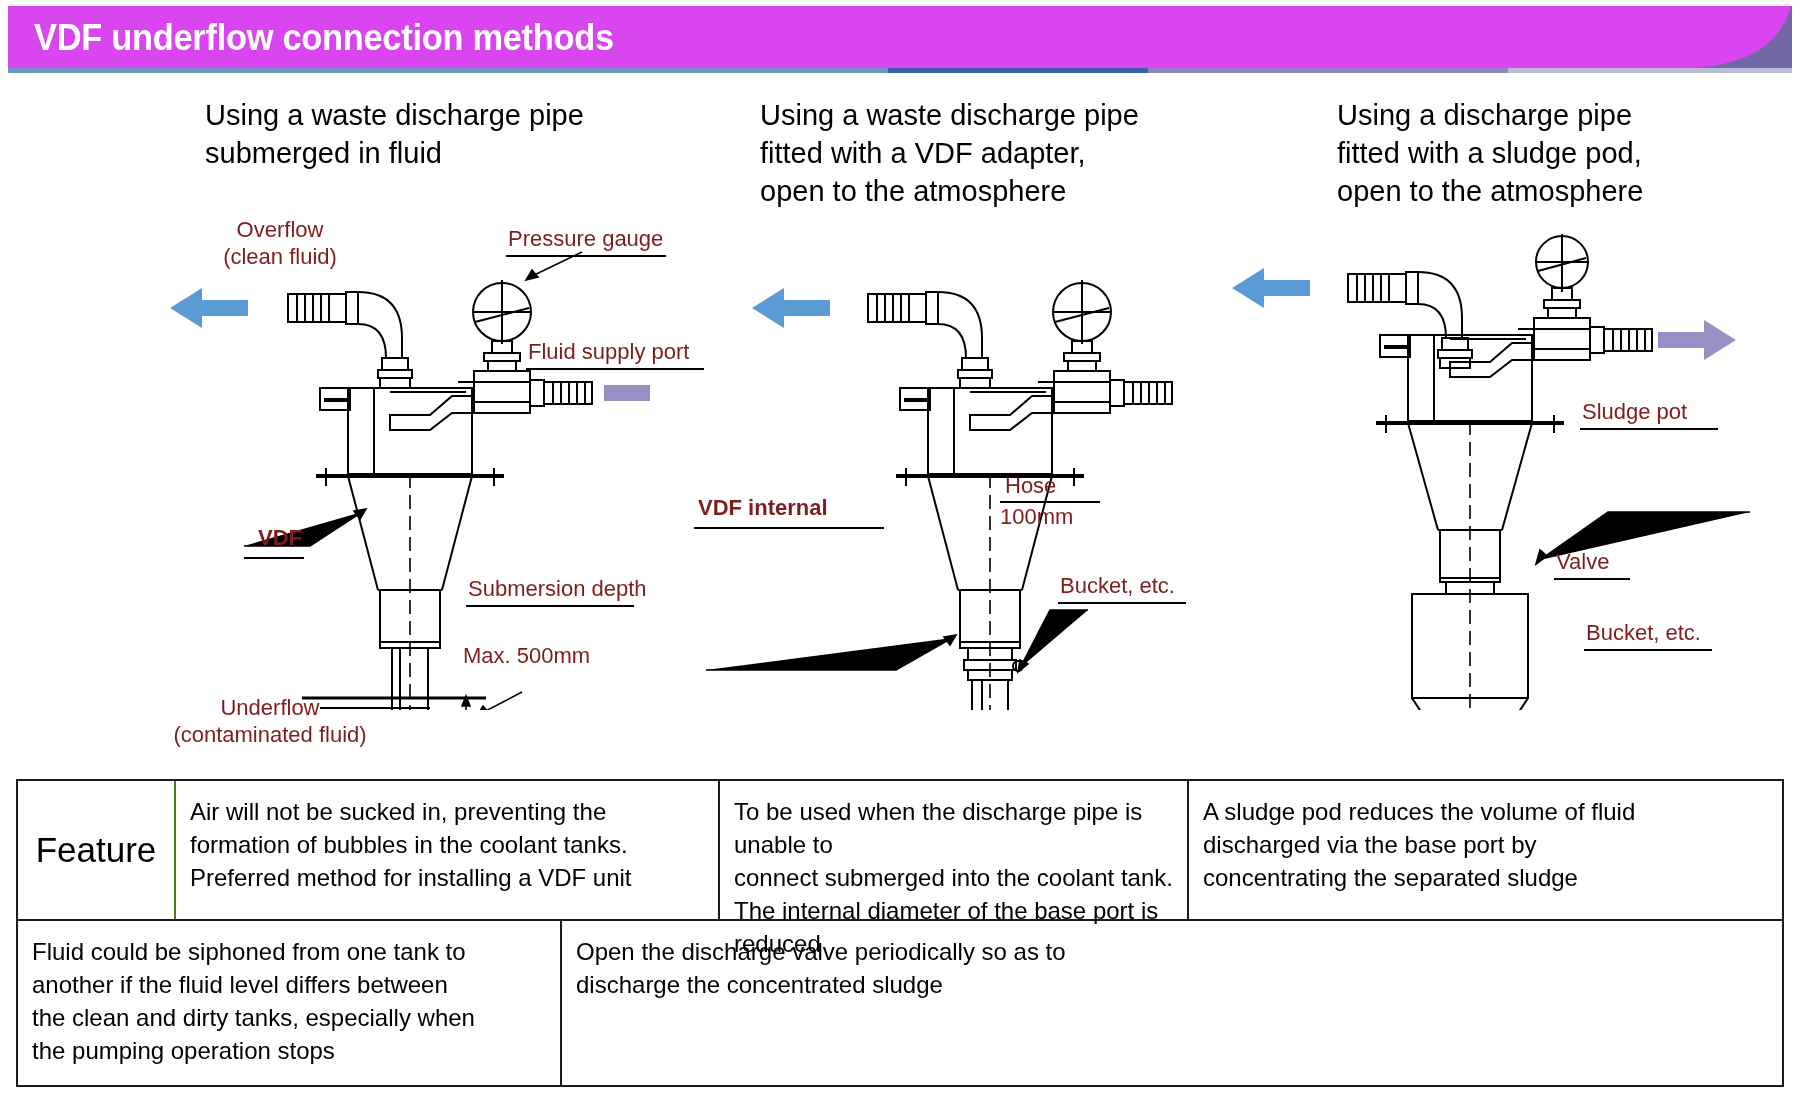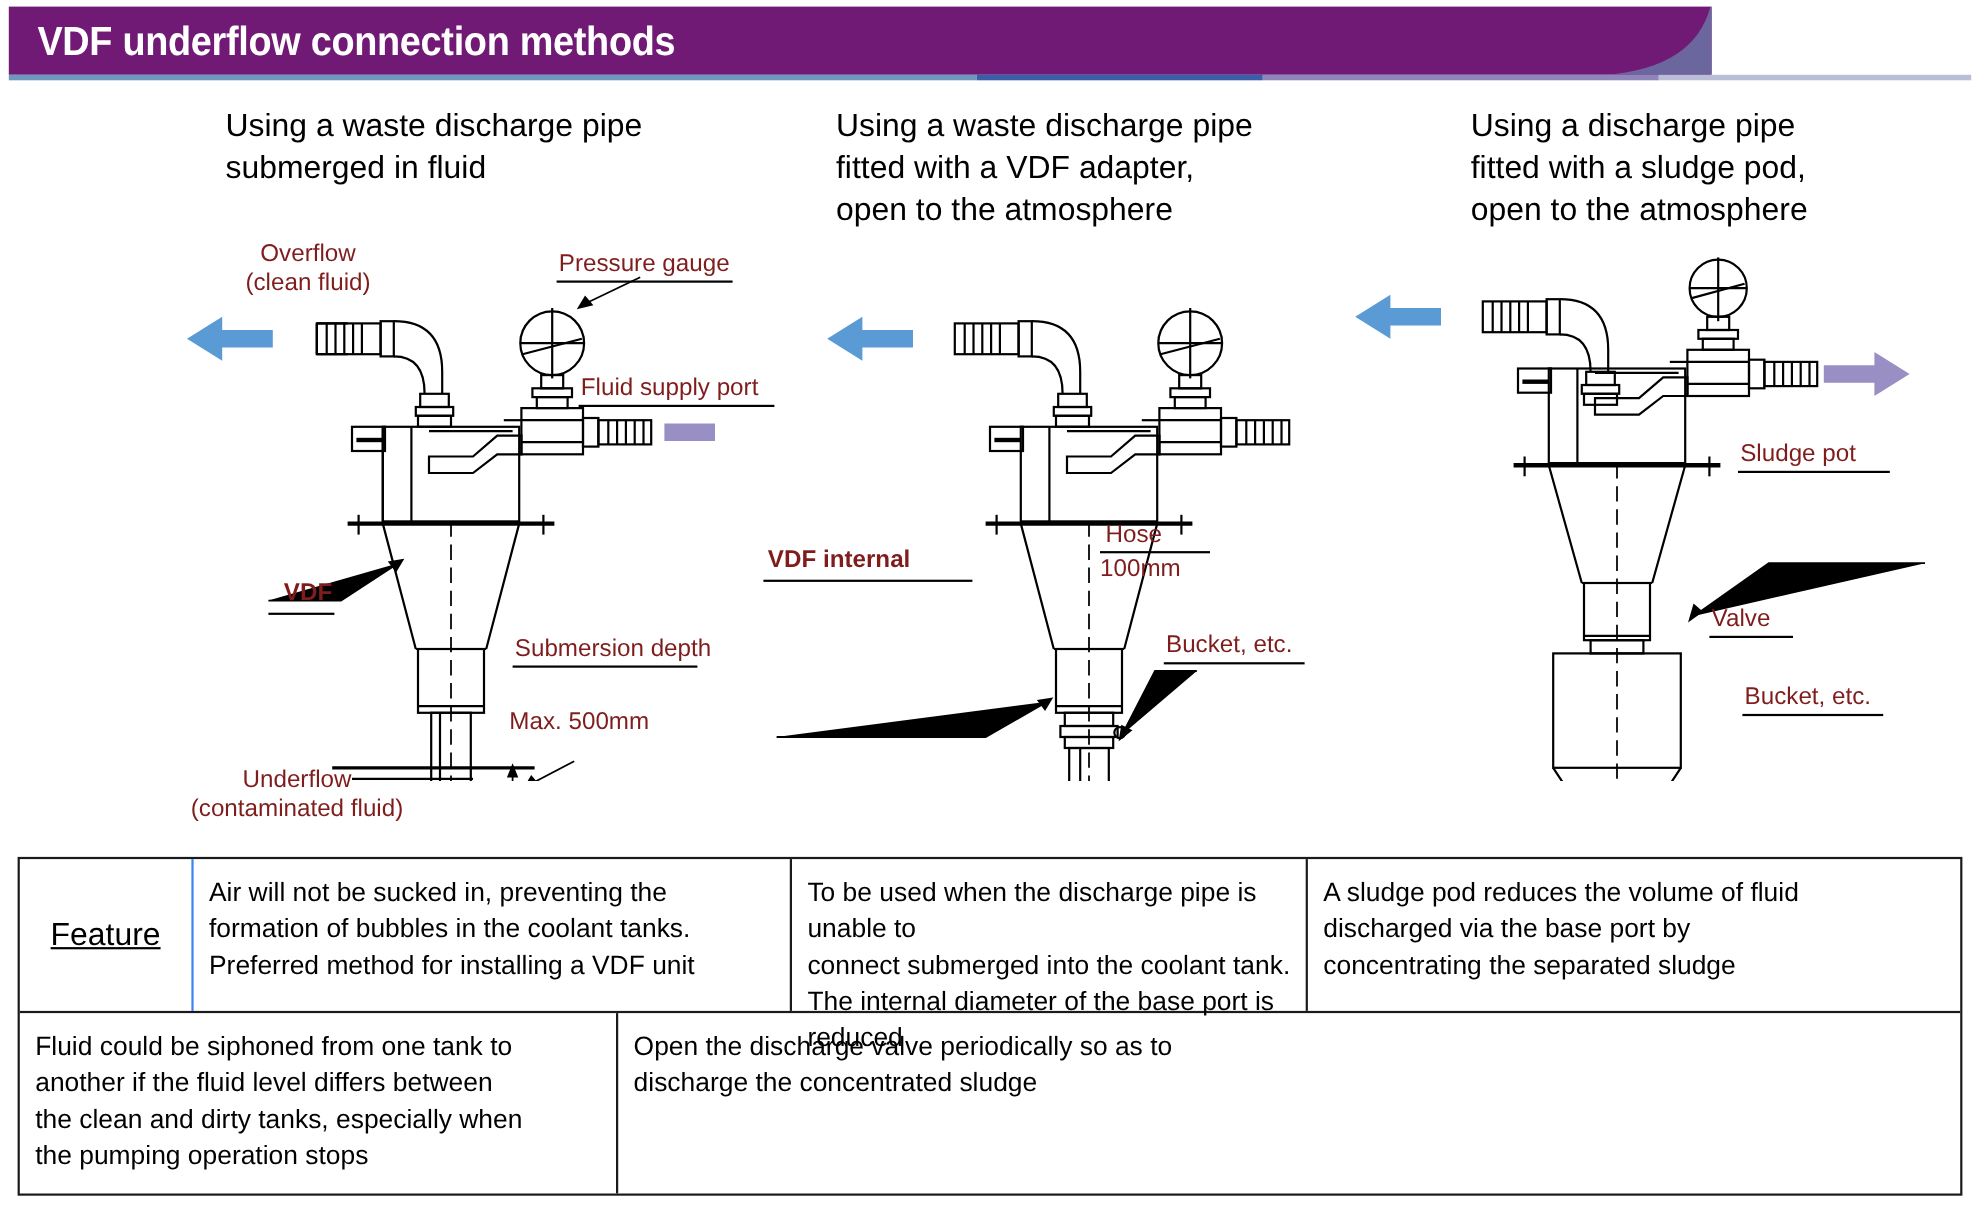--- a/index.html
+++ b/index.html
@@ -3,22 +3,22 @@
 <meta charset="utf-8">
 <style>
   html,body{margin:0;padding:0;}
   body{
     width:1800px;height:1099px;background:#ffffff;
     font-family:"Liberation Sans","DejaVu Sans",sans-serif;
     color:#000;overflow:hidden;position:relative;
   }
   
   .banner{
-    position:absolute;left:8px;top:6px;width:1548px;height:62px;
-    background:#701a75;overflow:hidden;
+    position:absolute;left:8px;top:6px;width:1784px;height:62px;
+    background:#d946ef;overflow:hidden;
   }
   .banner-title{
     position:absolute;left:26px;top:11px;
     font-size:37px;font-weight:bold;color:#ffffff;
     letter-spacing:-0.3px;white-space:nowrap;
     transform:scaleX(0.93);transform-origin:left center;
   }
   .banner-swoosh{
     position:absolute;right:-4px;top:0;width:220px;height:62px;
   }
@@ -54,23 +54,23 @@
 
   
   .tbl{
     position:absolute;left:16px;top:779px;width:1768px;height:308px;
     border:2px solid #1a1a1a;box-sizing:border-box;
   }
   .trow{display:flex;width:100%;box-sizing:border-box;}
   .trow.first{height:140px;border-bottom:2px solid #1a1a1a;}
   .trow.second{height:164px;}
   .cell-label{
-    width:158px;flex:0 0 158px;border-right:2px solid #3b82f6;
+    width:158px;flex:0 0 158px;border-right:2px solid #4d7c0f;
     display:flex;align-items:center;justify-content:center;
-    font-size:29px;box-sizing:border-box;text-decoration:underline;
+    font-size:35px;box-sizing:border-box;
   }
   .cell-txt{
     flex:0 0 auto;border-right:2px solid #1a1a1a;box-sizing:border-box;
     padding:14px 0 0 14px;font-size:24px;line-height:33px;white-space:pre-line;
   }
   .cell-txt.w1{width:544px;}
   .cell-txt.w2{width:469px;}
   .cell-txt.w3{width:auto;flex:1 1 auto;border-right:none;}
 </style>
 </head>

